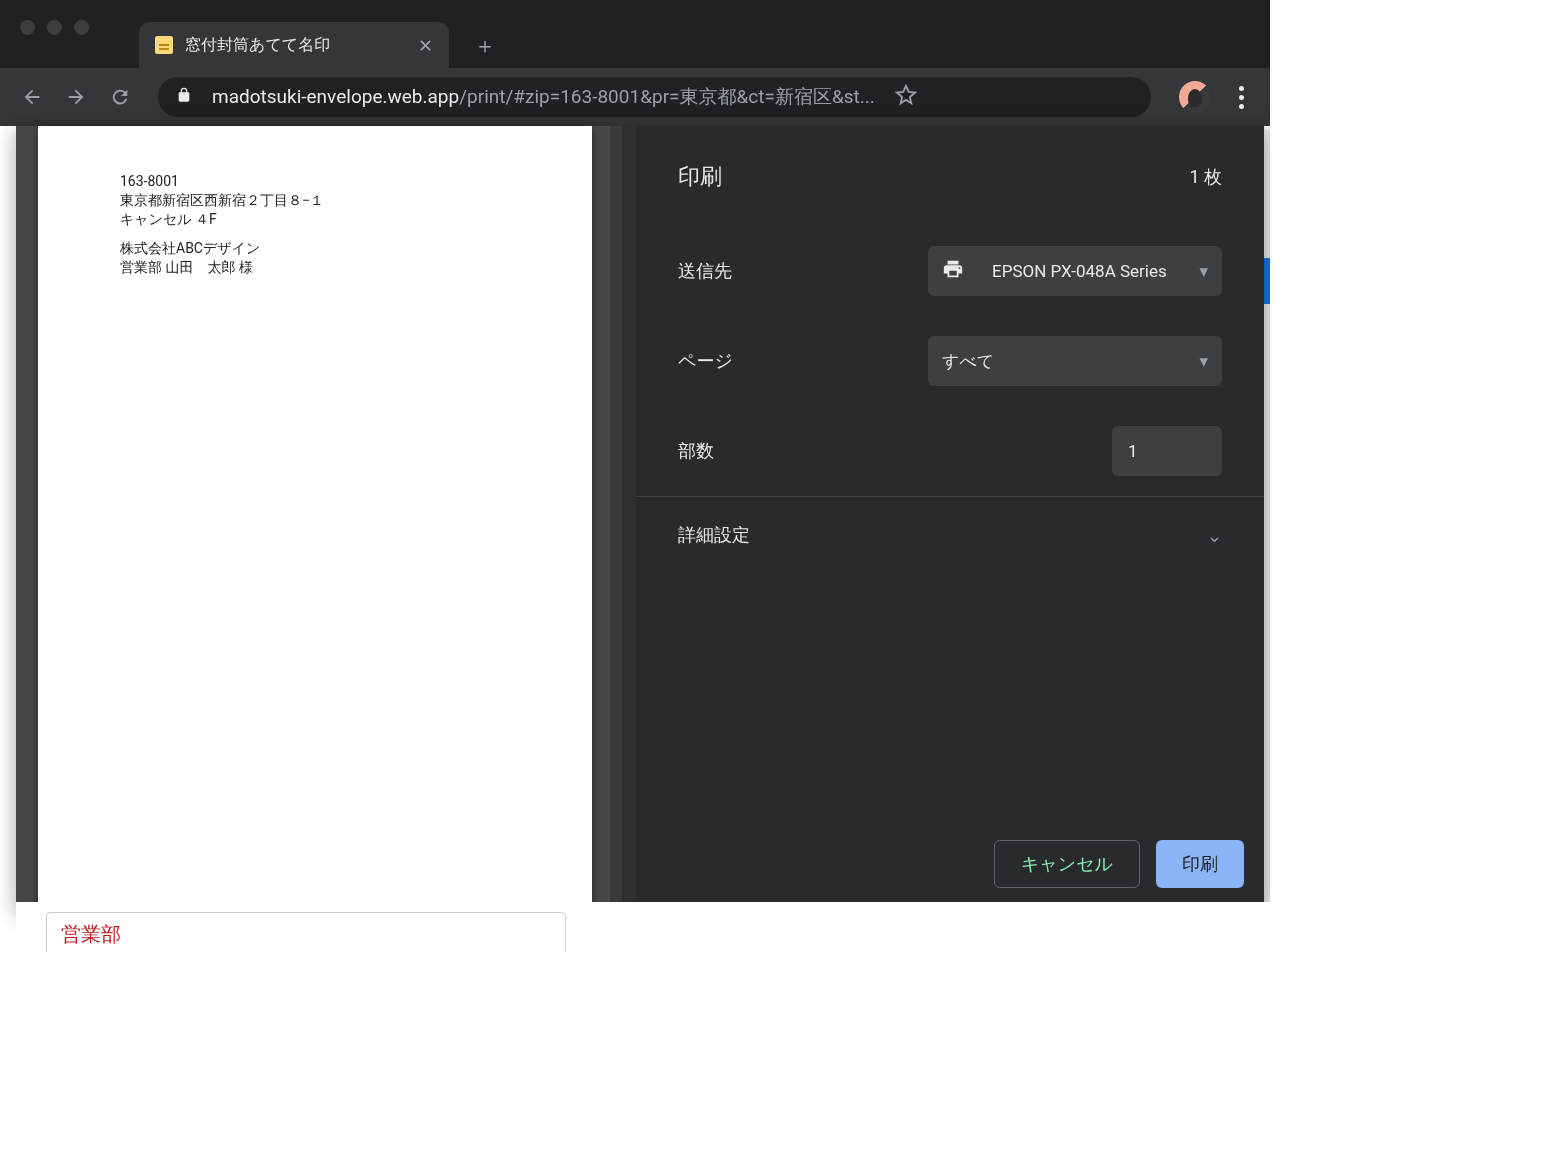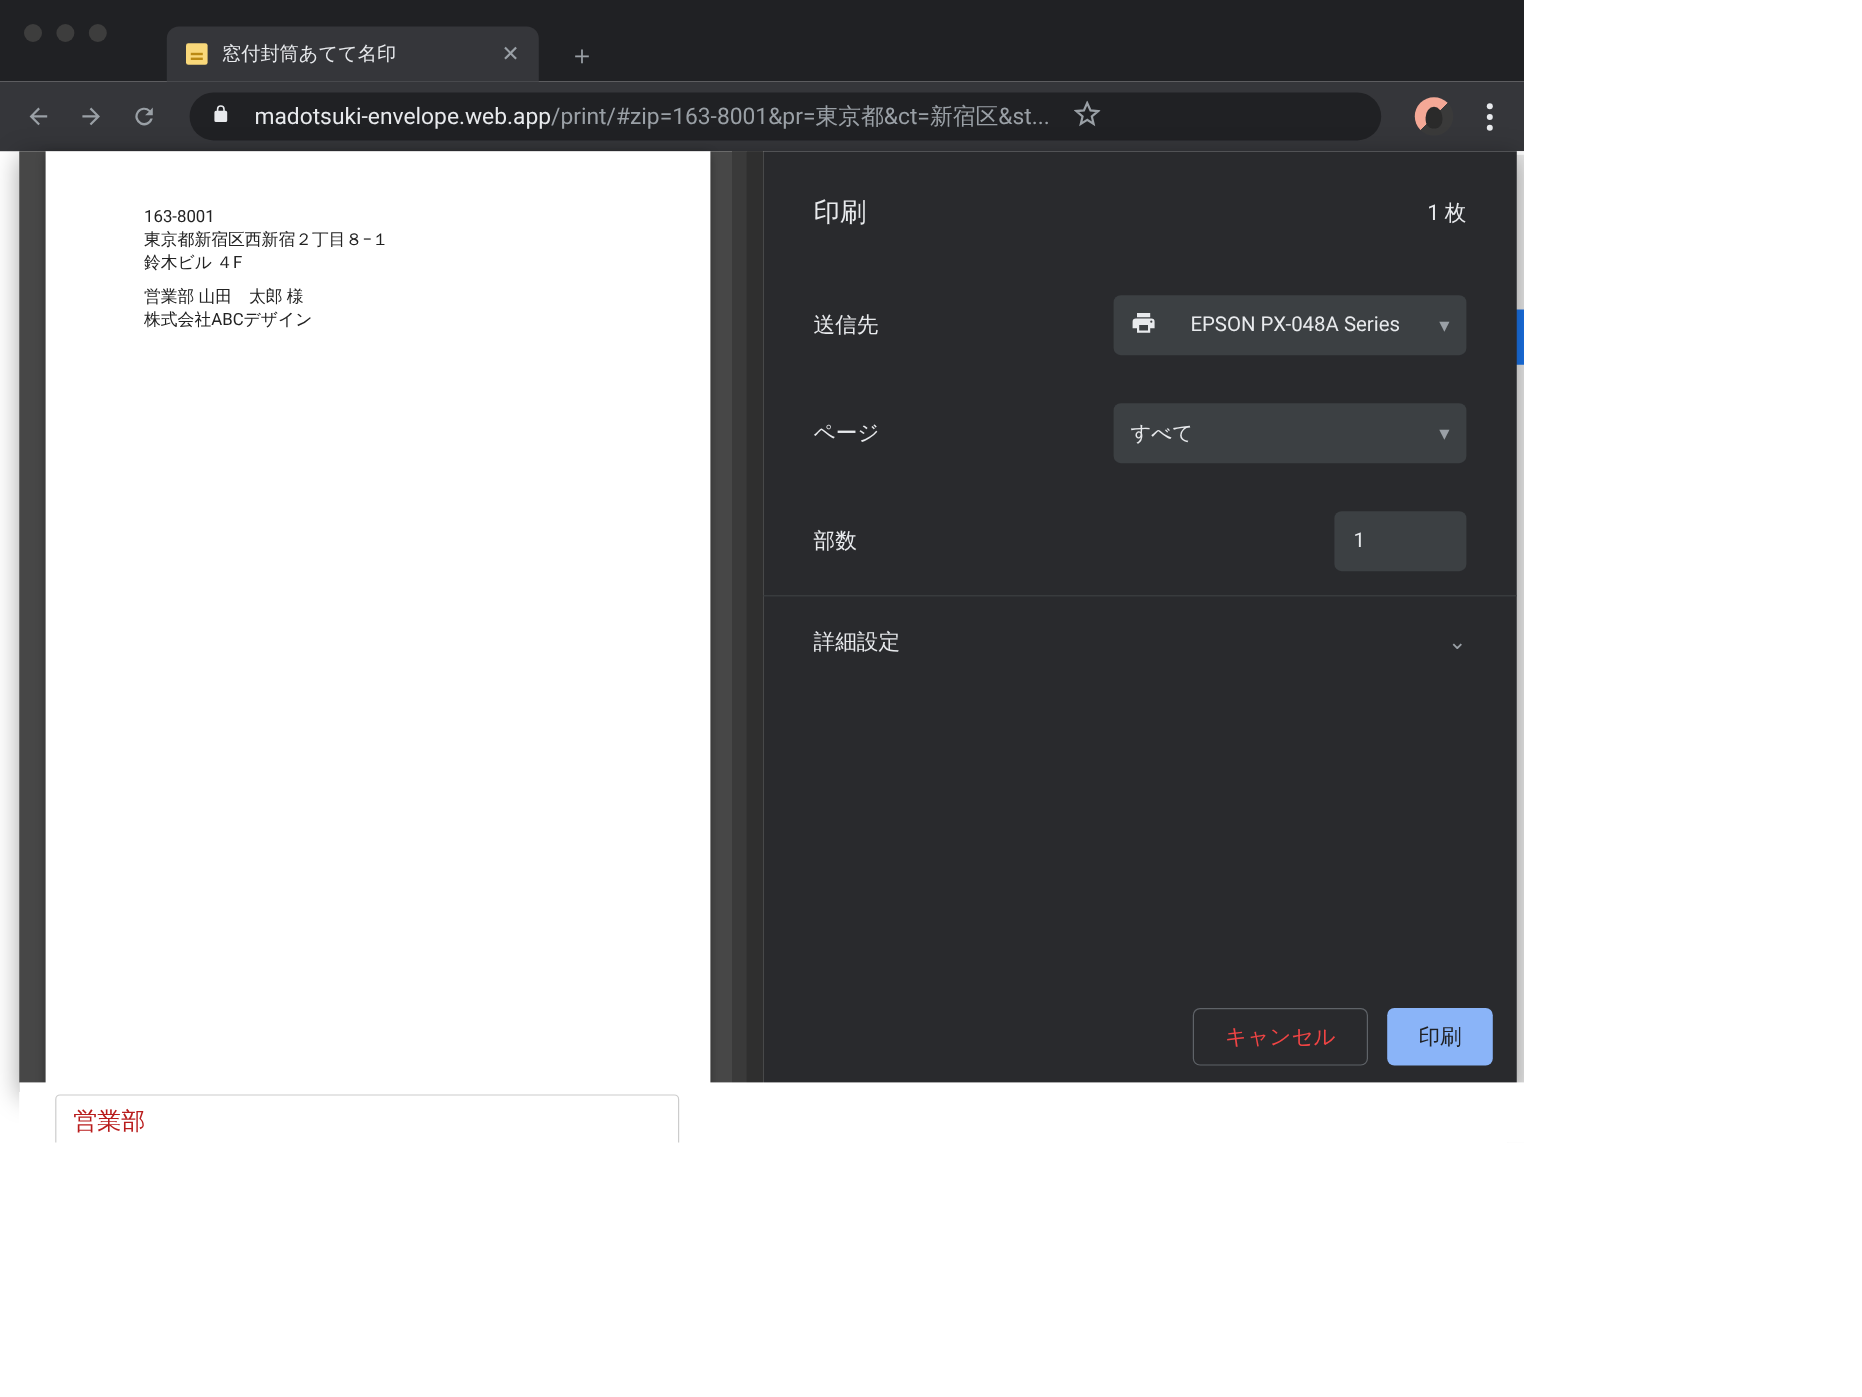--- a/index.html
+++ b/index.html
@@ -184,21 +184,21 @@
     .more-chev{color:#9aa0a6;}
     .dialog-footer{
       margin-top:auto;
       display:flex;justify-content:flex-end;gap:16px;
       padding: 0 20px 22px;
     }
     .btn{
       height:48px;padding:0 26px;border-radius:6px;
       display:flex;align-items:center;font-size:18px;
     }
-    .btn-cancel{border:1px solid #5f6368;color:#ef4444;}
+    .btn-cancel{border:1px solid #5f6368;color:#86efac;}
     .btn-print{background:#8ab4f8;color:#202124;font-weight:500;}
 
     
     .underlying{
       position:absolute;left:0;right:0;bottom:-30px;height:80px;
       background:#fff;padding: 10px 0 0 30px;
     }
     .under-input{
       width:520px;height:44px;border:1px solid #ccc;border-radius:4px;
       display:flex;align-items:center;padding:14px 14px;font-size:20px;color:#b91c1c;
@@ -275,24 +275,24 @@
 
   <div class="underlying-right"></div>
   <div class="peek-btn"></div>
 
   <div class="print-dialog">
 
     <div class="preview-pane">
       <div class="preview-page">
         <div>163-8001</div>
         <div>東京都新宿区西新宿２丁目８−１</div>
-        <div>鈴木ビル ４F</div>
+        <div>キャンセル ４F</div>
         <div class="gap"></div>
+        <div>株式会社ABCデザイン</div>
         <div>営業部 山田　太郎 様</div>
-        <div>株式会社ABCデザイン</div>
       </div>
       <div class="preview-scrollbar"></div>
       <div class="preview-scrollbar-outer"></div>
     </div>
 
     <div class="settings-pane">
       <div class="settings-header">
         <span>印刷</span>
         <span class="sheet-count">1 枚</span>
       </div>

